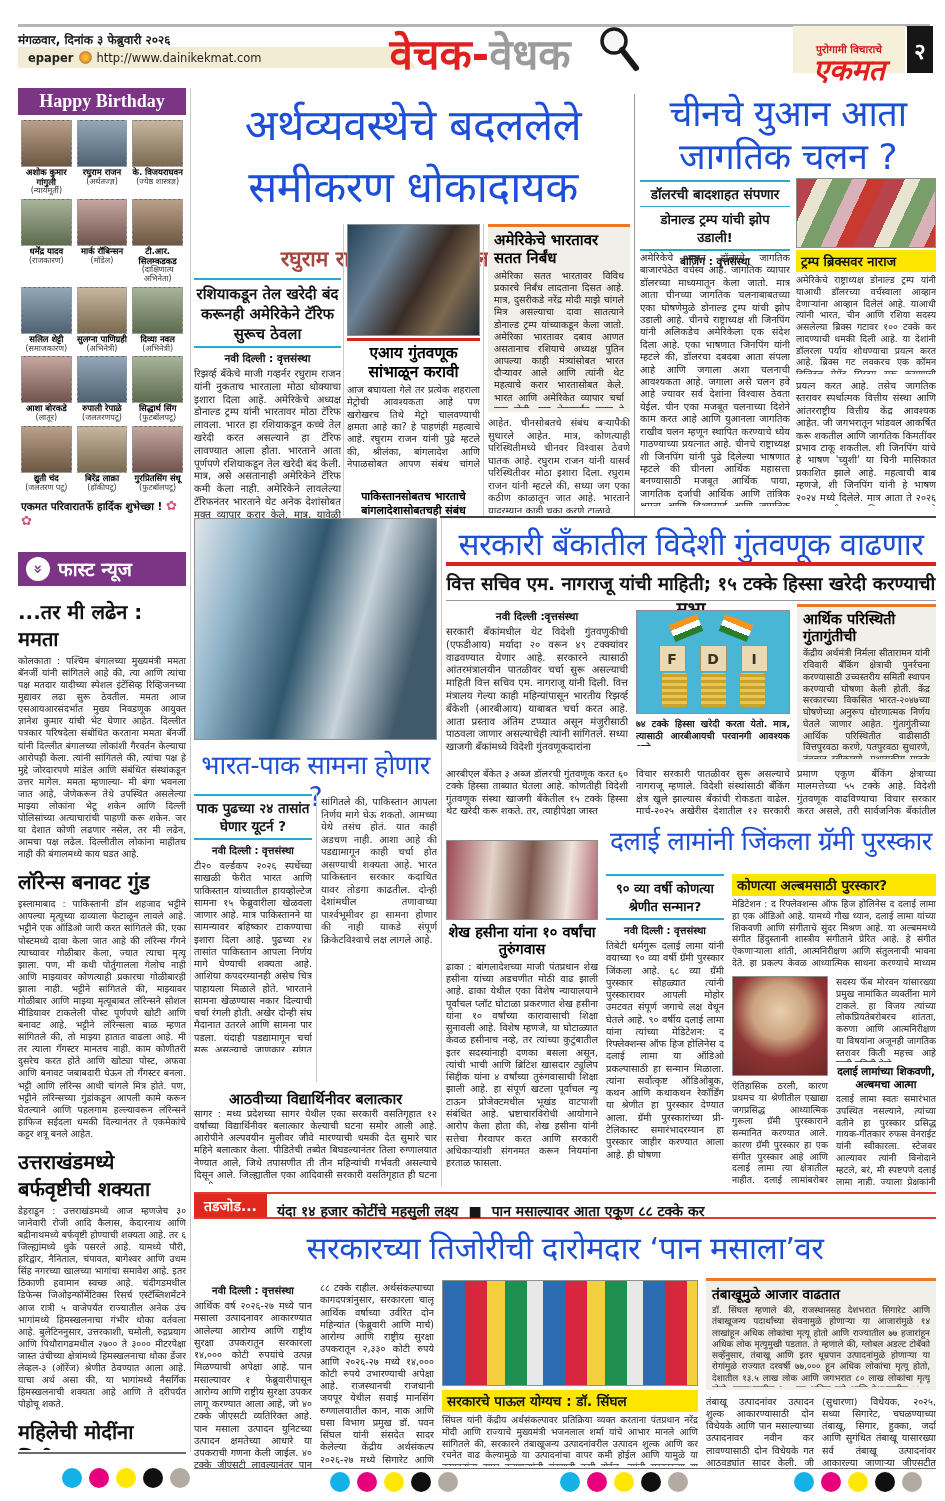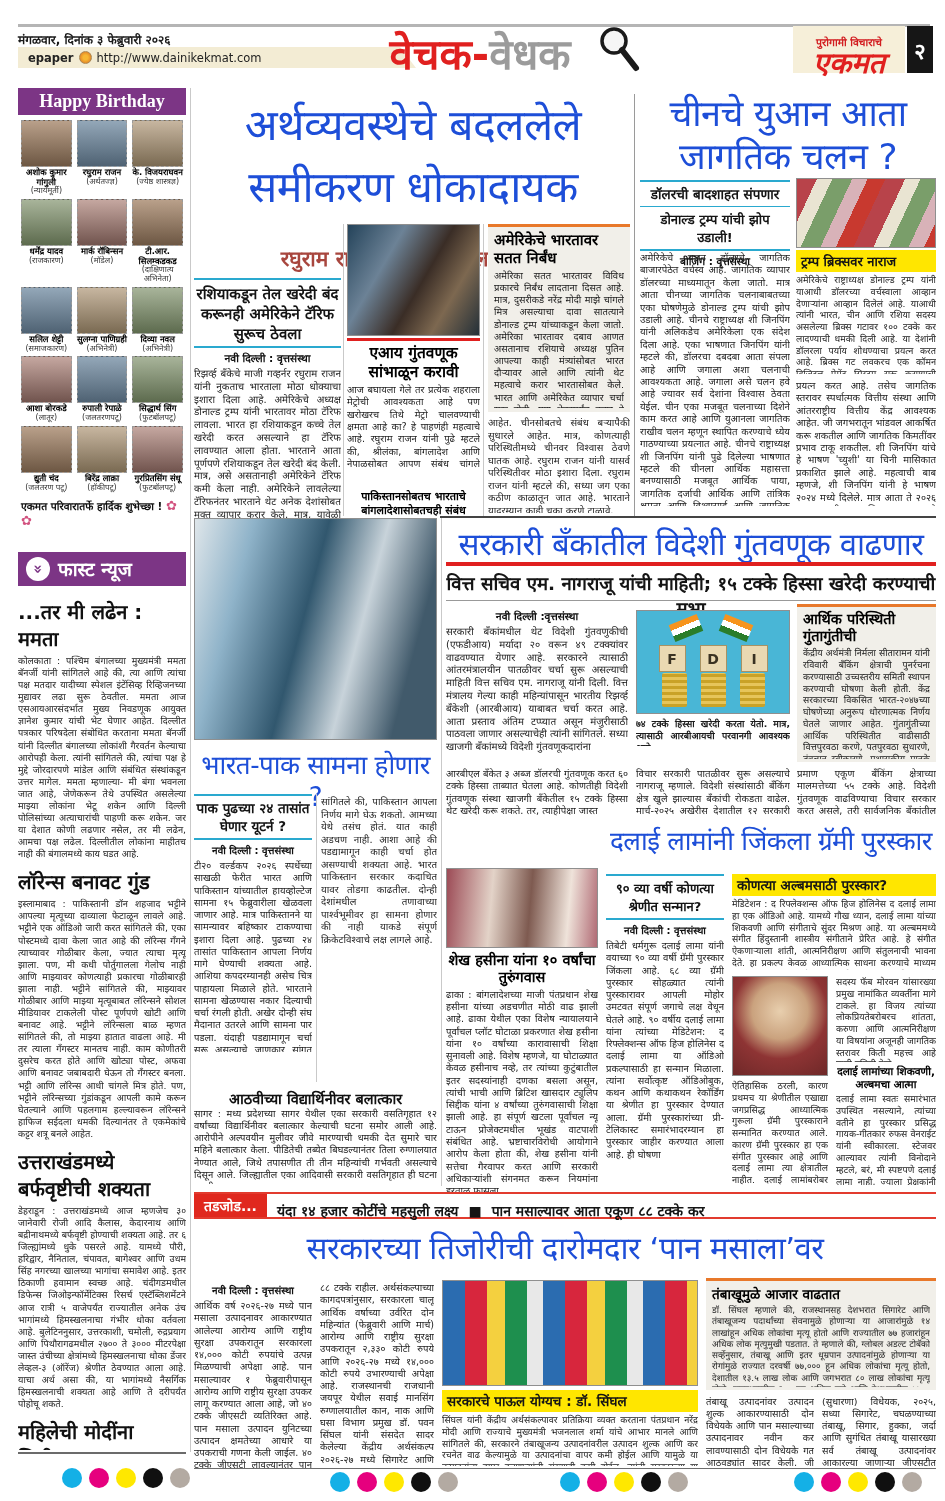--- a/index.html
+++ b/index.html
@@ -19,21 +19,21 @@
   .redrule{position:absolute;background:#e0201f;}
   .dots{position:absolute;display:flex;gap:7px;}
   .dot{width:20px;height:20px;border-radius:50%;}
   .dc{background:#14b0e6}.dm{background:#e6007e}.dy{background:#ffe800}.dk{background:#101010}.dg{background:#b3aaa2}
   
   .mast-date{font-size:12px;font-weight:bold;color:#1a1a1a;}
   .eband{background:#f3ecd4;clip-path:polygon(0 0,96% 0,100% 100%,0 100%);display:flex;align-items:center;gap:5px;padding:2px 10px;font-size:11.5px;color:#222;}
   .globe{display:inline-block;width:11px;height:11px;border-radius:50%;background:radial-gradient(circle,#f7b733 30%,#d86b1f 100%);border:1px solid #a85;}
   .logo1{color:#e0201f;font-size:42px;font-weight:bold;}
   .logo2{color:#9b9b9b;font-size:42px;font-weight:bold;}
-  .tagbox{background:#f6efd9;text-align:center;padding-top:9px;}
+  .tagbox{background:#f6efd9;text-align:center;padding-top:16px;}
   .tagline{color:#d21d20;font-size:10.5px;font-weight:bold;}
   .brand{color:#e0201f;font-size:29px;font-weight:bold;font-style:italic;line-height:1;}
   .pagebox{background:#161616;color:#fff;font-size:22px;font-weight:bold;display:flex;align-items:center;justify-content:center;}
   
   .bd-head{background:#7c3585;color:#fff;font-family:"Liberation Serif","DejaVu Serif",serif;font-size:18px;font-weight:bold;text-align:center;padding:3px 0;}
   .bgrid{display:grid;grid-template-columns:repeat(3,1fr);gap:3px 5px;padding:5px 3px 2px;}
   .bph{height:45px;border:1px dashed #9a9a9a;}
   .bname{font-size:8.4px;font-weight:bold;text-align:center;line-height:1.15;margin-top:1px;}
   .brole{font-size:8px;text-align:center;color:#333;line-height:1.1;}
   .g1{background:linear-gradient(#b9a08a,#6d5743)}.g2{background:linear-gradient(#93a7b8,#4f6273)}
@@ -284,21 +284,21 @@
     <div class="subhd" style="font-size:13.5px">पाक पुढच्या २४ तासांत घेणार यूटर्न ?</div>
     <div class="dl" style="font-size:10px">नवी दिल्ली : वृत्तसंस्था</div>
     <div class="bt" style="height:192px;font-size:9.6px">टी२० वर्ल्डकप २०२६ स्पर्धेच्या साखळी फेरीत भारत आणि पाकिस्तान यांच्यातील हायव्होल्टेज सामना १५ फेब्रुवारीला खेळवला जाणार आहे. मात्र पाकिस्तानने या सामन्यावर बहिष्कार टाकण्याचा इशारा दिला आहे. पुढच्या २४ तासांत पाकिस्तान आपला निर्णय मागे घेण्याची शक्यता आहे. आशिया कपदरम्यानही असेच चित्र पाहायला मिळाले होते. भारताने सामना खेळण्यास नकार दिल्याची चर्चा रंगली होती. अखेर दोन्ही संघ मैदानात उतरले आणि सामना पार पडला. यंदाही पडद्यामागून चर्चा सुरू असल्याचे जाणकार सांगत आहेत.</div>
   </div>
   <div class="vline" style="left:316px;top:794px;height:288px"></div>
   <div class="abs bt" style="left:321px;top:796px;width:116px;height:286px;font-size:9.8px">सांगितले की, पाकिस्तान आपला निर्णय मागे घेऊ शकतो. आमच्या येथे तसंच होतं. यात काही अडचण नाही. आशा आहे की पडद्यामागून काही चर्चा होत असण्याची शक्यता आहे. भारत पाकिस्तान सरकार कदाचित यावर तोडगा काढतील. दोन्ही देशांमधील तणावाच्या पार्श्वभूमीवर हा सामना होणार की नाही याकडे संपूर्ण क्रिकेटविश्वाचे लक्ष लागले आहे.</div>
 
   <div class="abs b c" style="left:194px;top:1088px;width:243px;font-size:14.5px;color:#101010">आठवीच्या विद्यार्थिनीवर बलात्कार</div>
   <div class="abs bt" style="left:194px;top:1108px;width:243px;height:76px;font-size:9.5px">सागर : मध्य प्रदेशच्या सागर येथील एका सरकारी वसतिगृहात १२ वर्षांच्या विद्यार्थिनीवर बलात्कार केल्याची घटना समोर आली आहे. आरोपीने अल्पवयीन मुलीवर जीवे मारण्याची धमकी देत सुमारे चार महिने बलात्कार केला. पीडितेची तब्येत बिघडल्यानंतर तिला रुग्णालयात नेण्यात आले, जिथे तपासणीत ती तीन महिन्यांची गर्भवती असल्याचे दिसून आले. जिल्ह्यातील एका आदिवासी सरकारी वसतिगृहात ही घटना घडली.</div>
 
-  <div class="abs" style="left:446px;top:868px;width:152px">
+  <div class="abs" style="left:446px;top:840px;width:152px">
     <div class="ph g-hasina" style="height:78px"></div>
     <div class="b c" style="font-size:14.5px;margin:4px 0 2px;line-height:1.2">शेख हसीना यांना १० वर्षांचा तुरुंगवास</div>
     <div class="bt" style="height:236px;font-size:9.6px">ढाका : बांगलादेशच्या माजी पंतप्रधान शेख हसीना यांच्या अडचणीत मोठी वाढ झाली आहे. ढाका येथील एका विशेष न्यायालयाने पूर्वांचल प्लॉट घोटाळा प्रकरणात शेख हसीना यांना १० वर्षांच्या कारावासाची शिक्षा सुनावली आहे. विशेष म्हणजे, या घोटाळ्यात केवळ हसीनाच नव्हे, तर त्यांच्या कुटुंबातील इतर सदस्यांनाही दणका बसला असून, त्यांची भाची आणि ब्रिटिश खासदार ट्युलिप सिद्दीक यांना ४ वर्षांच्या तुरुंगवासाची शिक्षा झाली आहे. हा संपूर्ण खटला पूर्वांचल न्यू टाऊन प्रोजेक्टमधील भूखंड वाटपाशी संबंधित आहे. भ्रष्टाचारविरोधी आयोगाने आरोप केला होता की, शेख हसीना यांनी सत्तेचा गैरवापर करत आणि सरकारी अधिकाऱ्यांशी संगनमत करून नियमांना हरताळ फासला.</div>
   </div>
 
   <h1 class="abs hl c" style="left:606px;top:822px;width:330px;font-size:26px;margin:0">दलाई लामांनी जिंकला ग्रॅमी पुरस्कार</h1>
   <div class="abs" style="left:606px;top:874px;width:118px">
     <div class="subhd" style="font-size:13px">९० व्या वर्षी कोणत्या श्रेणीत सन्मान?</div>
     <div class="dl" style="font-size:10px">नवी दिल्ली : वृत्तसंस्था</div>
     <div class="bt" style="height:228px;font-size:9.6px">तिबेटी धर्मगुरू दलाई लामा यांनी वयाच्या ९० व्या वर्षी ग्रॅमी पुरस्कार जिंकला आहे. ६८ व्या ग्रॅमी पुरस्कार सोहळ्यात त्यांनी पुरस्कारावर आपली मोहोर उमटवत संपूर्ण जगाचे लक्ष वेधून घेतले आहे. ९० वर्षीय दलाई लामा यांना त्यांच्या मेडिटेशन: द रिफ्लेक्शन्स ऑफ हिज होलिनेस द दलाई लामा या ऑडिओ प्रकल्पासाठी हा सन्मान मिळाला. त्यांना सर्वोत्कृष्ट ऑडिओबुक, कथन आणि कथाकथन रेकॉर्डिंग या श्रेणीत हा पुरस्कार देण्यात आला. ग्रॅमी पुरस्कारांच्या प्री-टेलिकास्ट समारंभादरम्यान हा पुरस्कार जाहीर करण्यात आला आहे. ही घोषणा</div>

